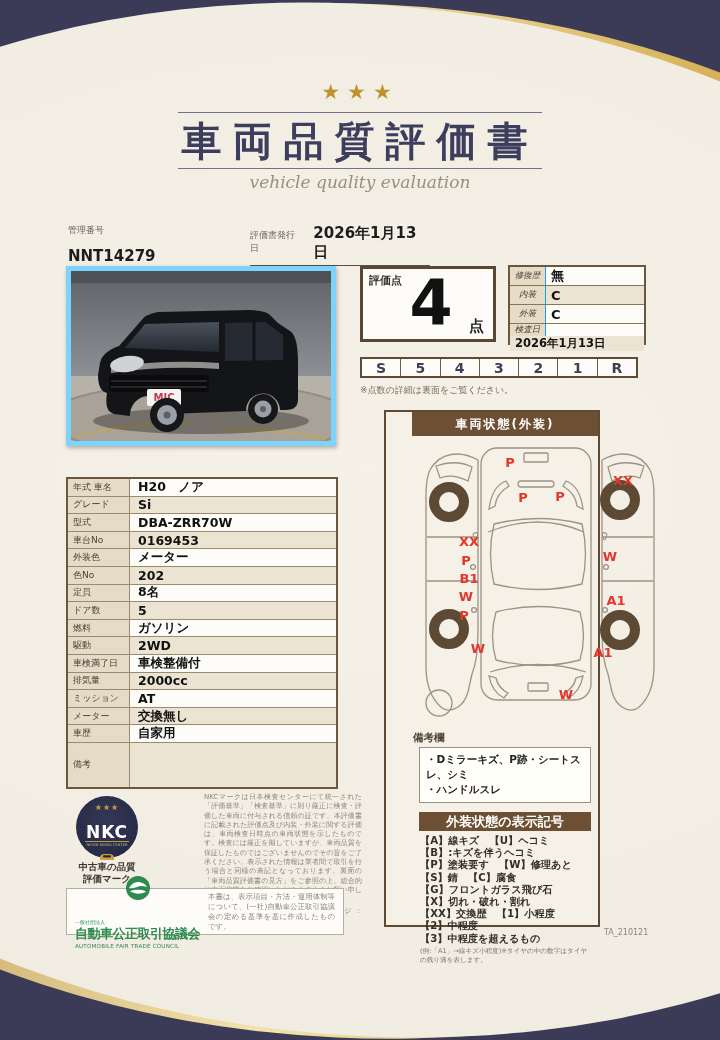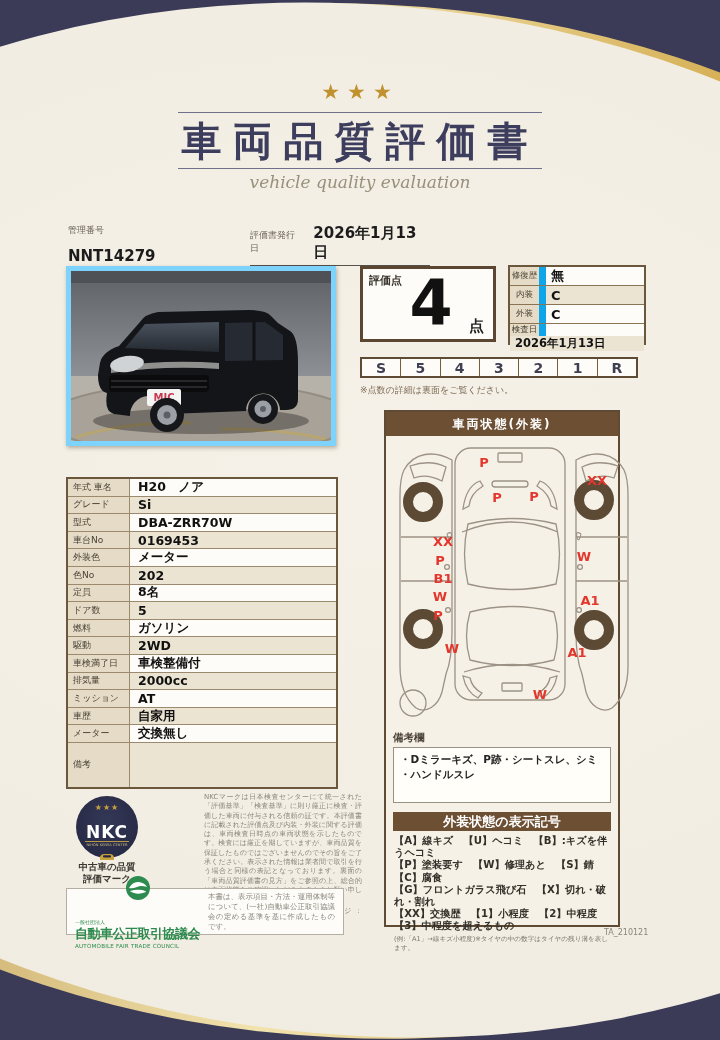--- a/index.html
+++ b/index.html
@@ -39,21 +39,21 @@
                background:#fdfcf8; border:3px solid #5a4631; }
   .score-box .slabel { position:absolute; left:6px; top:4px; font-size:11px; font-weight:bold; color:#3a342c; }
   .score-box .sval { position:absolute; left:0; top:-4px; width:136px; text-align:center;
                      font-size:62px; font-weight:bold; color:#111; line-height:76px; }
   .score-box .sunit { position:absolute; right:9px; bottom:3px; font-size:15px; font-weight:bold; color:#222; }
 
   .score-info { position:absolute; left:508px; top:265px; width:138px; border:2px solid #6b573c; background:#fdfcf8; }
   .si-row { display:flex; height:19px; border-bottom:1px solid #8a7456; }
   .si-row:last-child { border-bottom:none;flex-direction:column; }
   .si-row .si-l { width:36px; background:#e5dbc6; color:#4a4236; font-size:8.5px;
-                  display:flex; align-items:center; justify-content:center; border-right:7px solid #0ea5e9; }
+                  display:flex; align-items:center; justify-content:center; border-right:1px solid #0ea5e9;font-style:italic; }
   .si-row .si-v { flex:1; font-size:13px; font-weight:bold; color:#111;
                   display:flex; align-items:center; padding-left:5px; }
   .si-row:nth-child(even) .si-v { background:#ece4d2; }
   .si-row.small .si-v { font-size:11.5px; }
 
   .scale-bar { position:absolute; left:360px; top:357px; width:278px; height:21px;
                display:flex; border:2px solid #5f4a33; background:#fdfcf8; }
   .scale-cell { flex:1; border-right:1px solid #7a5c3a; display:flex; align-items:center;
                 justify-content:center; font-size:14px; font-weight:bold; color:#3f3f52; }
   .scale-cell:last-child { border-right:none; }
@@ -63,28 +63,28 @@
   .spec-table { position:absolute; left:66px; top:477px; width:272px; border:2px solid #6b573c; background:#fdfcf8; }
   .sp-row { display:flex; height:17.6px; border-bottom:1px solid #9b8a6d; }
   .sp-row .sp-l { width:62px; background:#e5dbc6; color:#4a4236; font-size:9px;
                   display:flex; align-items:center; padding-left:5px; border-right:1px solid #9b8a6d; }
   .sp-row .sp-v { flex:1; font-size:12.5px; font-weight:bold; color:#111;
                   display:flex; align-items:center; padding-left:8px; }
   .sp-row:nth-child(even) .sp-v { background:#ece4d2; }
   .sp-row.remarks { height:44px; border-bottom:none; }
 
   
-  .panel { position:absolute; left:384px; top:410px; width:236px; height:517px;
-           border:2px solid #5f4a33; background:#f6f1e7; }
+  .panel { position:absolute; left:384px; top:410px; width:216px; height:517px;
+           border:2px solid #5f4a33; background:#f6f1e7;padding-left:26px; }
   .panel-header { height:24px; background:#6d4f33; color:#fff; font-size:12px; font-weight:bold;
                   letter-spacing:2px; display:flex; align-items:center; justify-content:center; }
   .diagram-box { position:relative; height:292px; }
   .mark { position:absolute; transform:translate(-50%,-50%); color:#e3362c;
           font-size:13px; font-weight:bold; white-space:nowrap; }
-  .rem-label { margin:3px 0 2px 7px; font-size:10.5px; font-weight:bold; color:#4a4236; }
+  .rem-label { margin:3px 0 2px 1px; font-size:10.5px; font-weight:bold; color:#4a4236; }
   .rem-box { margin:0 7px; height:56px; border:1px solid #9a9186; background:#fffef9; padding:4px 6px; }
   .rem-box div { font-size:10.5px; font-weight:bold; color:#222; line-height:15px; }
   .legend-header { margin:9px 7px 0 7px; height:19px; background:#6d4f33; color:#fff;
                    font-size:13px; font-weight:bold; display:flex; align-items:center; justify-content:center; }
   .legend-lines { padding:4px 8px 0 8px; }
   .legend-lines div { font-size:10.2px; font-weight:bold; color:#33302a; line-height:12.2px; }
   .legend-note { padding:2px 8px; font-size:6.6px; color:#7b766c; }
 
   
   .nkc-logo { position:absolute; left:76px; top:796px; width:62px; height:62px; border-radius:50%;
@@ -273,26 +273,26 @@
         </div>
         <div class="sp-row">
           <span class="sp-l">排気量</span>
           <span class="sp-v">2000cc</span>
         </div>
         <div class="sp-row">
           <span class="sp-l">ミッション</span>
           <span class="sp-v">AT</span>
         </div>
         <div class="sp-row">
+          <span class="sp-l">メーター</span>
+          <span class="sp-v">交換無し</span>
+        </div>
+        <div class="sp-row">
           <span class="sp-l">車歴</span>
           <span class="sp-v">自家用</span>
-        </div>
-        <div class="sp-row">
-          <span class="sp-l">メーター</span>
-          <span class="sp-v">交換無し</span>
         </div>
         <div class="sp-row remarks">
           <span class="sp-l">備考</span>
           <span class="sp-v"></span>
         </div>
       </div>
 
     <div class="panel">
       <div class="panel-header">車両状態(外装)</div>
       <div class="diagram-box" id="diagram-box">

